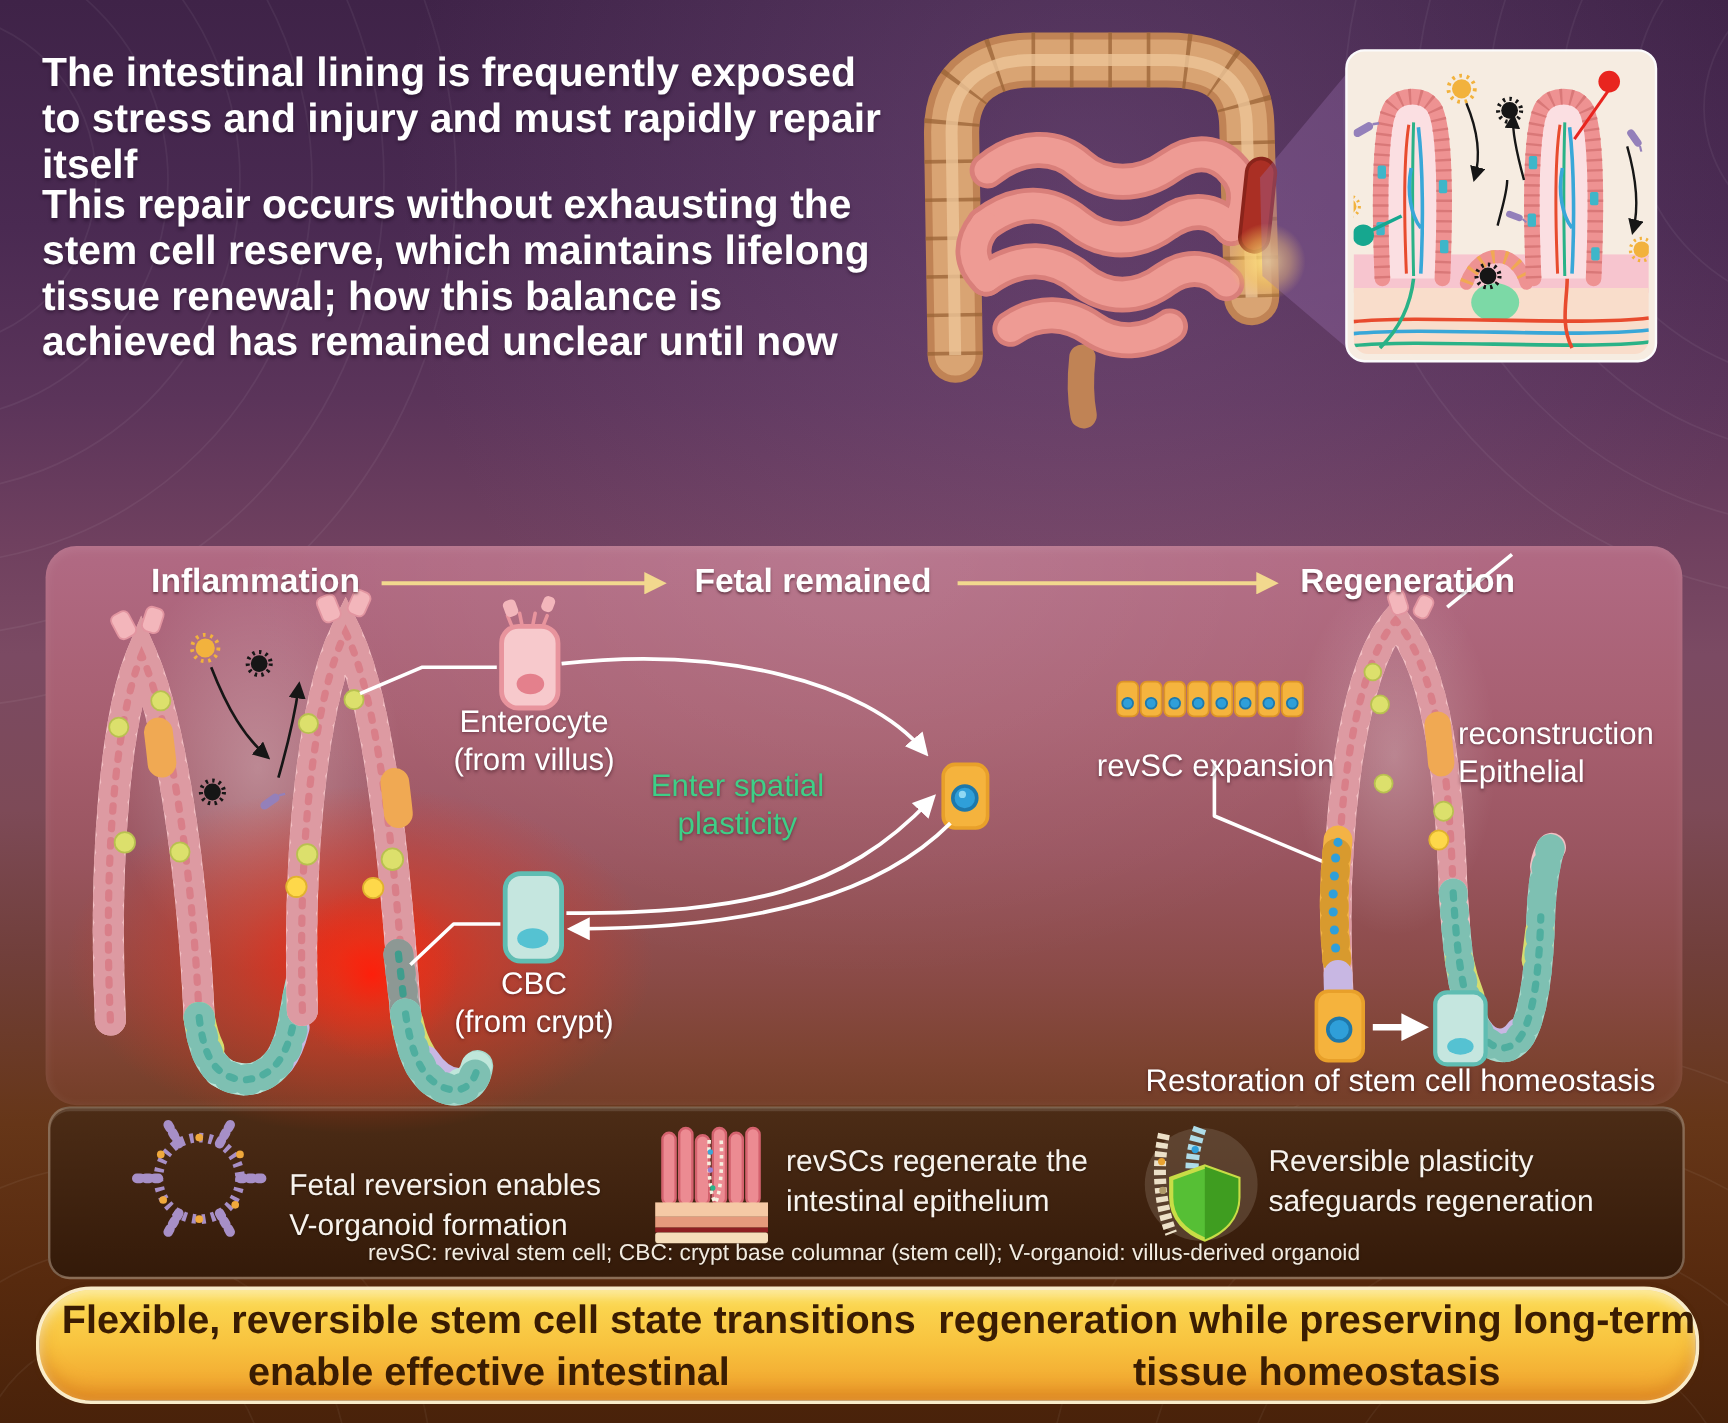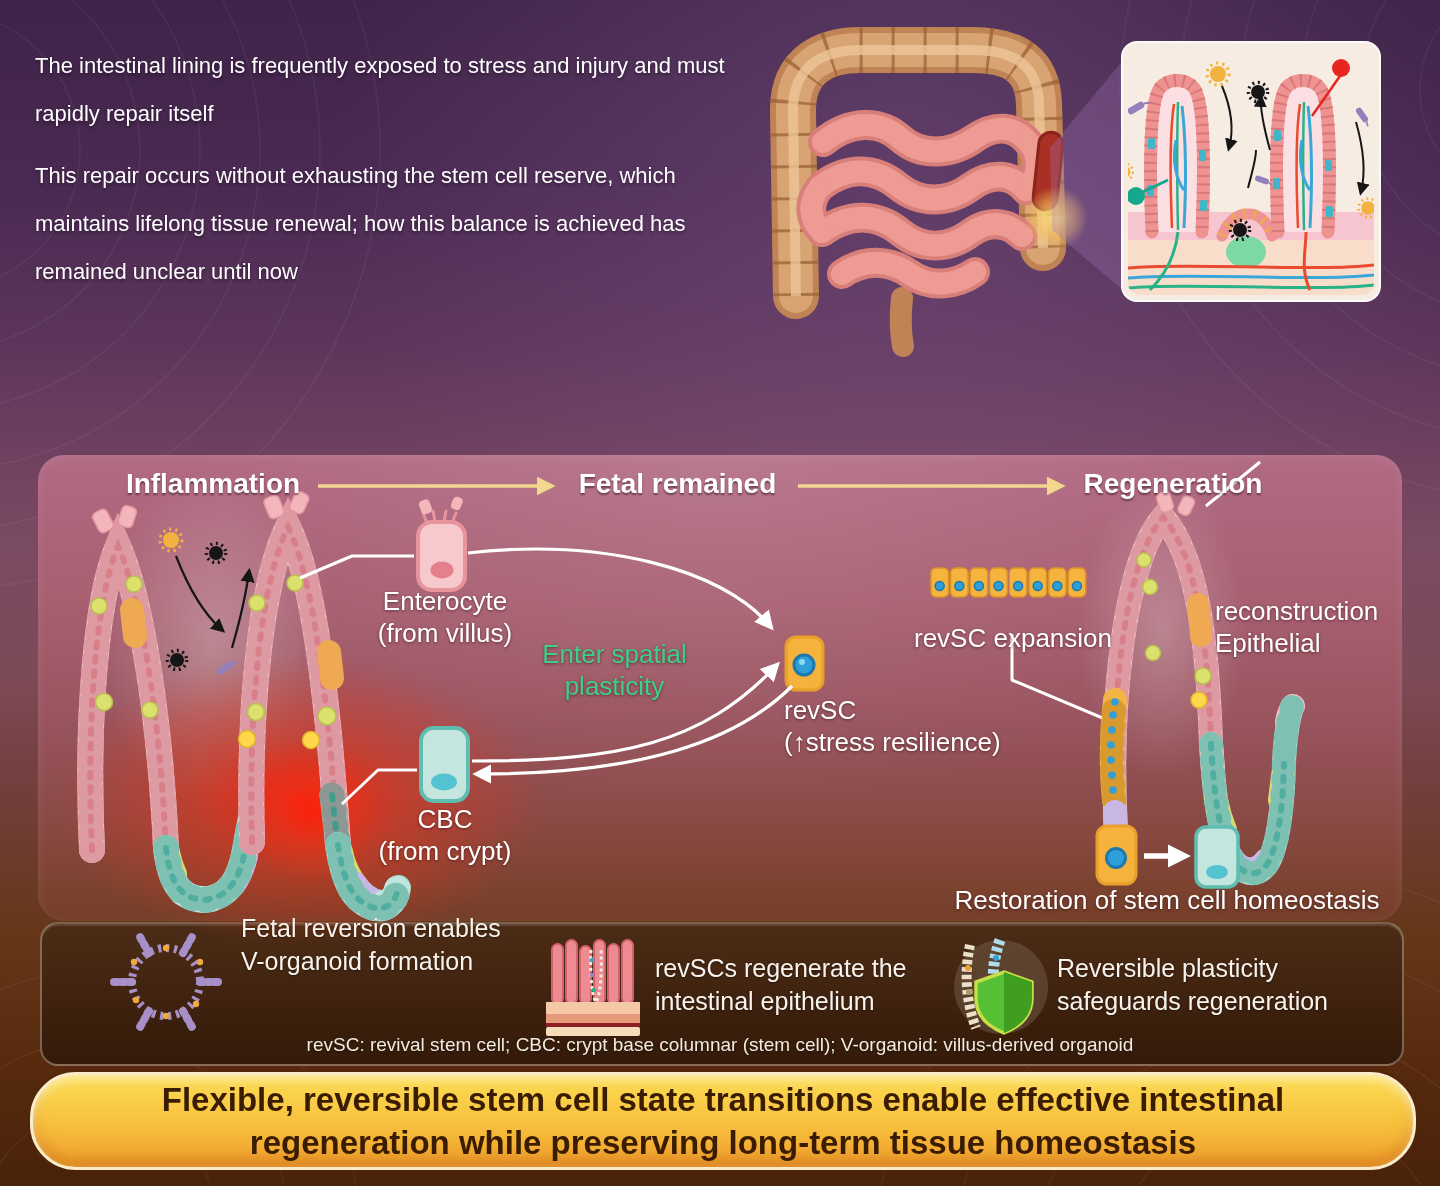--- a/index.html
+++ b/index.html
@@ -10,22 +10,22 @@
   }
   .poster::before{content:"";position:absolute;inset:0;
     background:radial-gradient(circle at 63% 13%, rgba(150,108,160,.30), transparent 42%);
     pointer-events:none;}
   .abs{position:absolute;}
   svg{display:block;}
   #bg-decor{position:absolute;inset:0;z-index:0;}
   #artwork{position:absolute;inset:0;z-index:2;pointer-events:none;}
   .txt-layer{position:absolute;inset:0;z-index:3;pointer-events:none;}
 
-  .para{left:35px;width:702px;font-size:22px;font-weight:400;color:#ffffff;
-    line-height:48px;text-shadow:0 2px 3px rgba(20,5,25,.45);}
+  .para{left:35px;width:702px;font-size:34px;font-weight:700;color:#ffffff;
+    line-height:38px;text-shadow:0 2px 3px rgba(20,5,25,.45);}
   .para1{top:42px;} .para2{top:152px;}
 
   .mid-banner{left:38px;top:358px;width:1364px;height:86px;z-index:1;
     background:linear-gradient(180deg,#523457,#422948);
     border-radius:43px;display:flex;align-items:center;justify-content:center;
     box-shadow:inset 0 2px 6px rgba(255,255,255,.08), 0 3px 8px rgba(20,5,20,.3);}
   .mid-banner .inner{width:1250px;text-align:center;font-size:29px;font-weight:700;
     color:#f7d69b;line-height:37px;text-shadow:0 2px 2px rgba(30,10,25,.5);}
 
   .main-panel{left:38px;top:455px;width:1364px;height:466px;z-index:1;border-radius:26px;
@@ -46,31 +46,31 @@
   .lbl-revsc{left:784px;top:694px;width:280px;text-align:left;}
   .lbl-expansion{left:858px;top:622px;width:310px;}
   .lbl-epithelial{left:1215px;top:595px;width:220px;text-align:left;}
   .lbl-restoration{left:902px;top:884px;width:530px;}
 
   .key-panel{left:40px;top:922px;width:1360px;height:140px;z-index:1;border-radius:18px;
     background:linear-gradient(180deg,#4c2c16,#341a09);
     border:2px solid rgba(238,216,192,.38);
     box-shadow:inset 0 2px 0 rgba(255,255,255,.12);}
   .key-text{font-size:25px;color:#f8f3ed;line-height:33px;text-shadow:0 1px 2px rgba(0,0,0,.4);}
-  .key-text1{left:241px;top:912px;width:280px;}
+  .key-text1{left:241px;top:972px;width:280px;}
   .key-text2{left:655px;top:952px;width:285px;}
   .key-text3{left:1057px;top:952px;width:310px;}
   .abbrev{left:40px;top:1034px;width:1360px;text-align:center;font-size:19px;
     color:#f2ebe0;text-shadow:0 1px 2px rgba(0,0,0,.4);}
 
   .conclusion{left:30px;top:1072px;width:1380px;height:92px;z-index:1;border-radius:46px;
     background:linear-gradient(180deg,#fcdc55 0%,#f8c23e 50%,#ef9f2c 100%);
     border:3px solid #f9ecca;
     box-shadow:0 0 0 4px rgba(80,38,8,.35), inset 0 5px 10px rgba(255,255,235,.55), inset 0 -8px 14px rgba(190,95,15,.4);
-    display:flex;flex-direction:column;align-items:center;justify-content:center;}
+    display:flex;flex-direction:row;align-items:center;justify-content:center;}
   .conclusion .line{font-size:33px;font-weight:700;color:#3a1c02;line-height:43px;text-align:center;}
 </style>
 </head>
 <body>
 
 <div class="poster">
 
   <svg id="bg-decor" width="1440" height="1186" viewBox="0 0 1440 1186">
     <g stroke="#ffffff" stroke-width="1.4" fill="none" opacity="0.05">
       <circle cx="-60" cy="150" r="140"></circle>
@@ -490,24 +490,20 @@
       <div>(from villus)</div>
     </div>
     <div class="abs lbl lbl-plasticity">
       <div>Enter spatial</div>
       <div>plasticity</div>
     </div>
     <div class="abs lbl lbl-cbc">
       <div>CBC</div>
       <div>(from crypt)</div>
     </div>
-    <div class="abs lbl lbl-revsc">
-      <div>revSC</div>
-      <div>(↑stress resilience)</div>
-    </div>
     <div class="abs lbl lbl-expansion">revSC expansion</div>
     <div class="abs lbl lbl-epithelial">
       <div>reconstruction</div>
       <div>Epithelial</div>
     </div>
     <div class="abs lbl lbl-restoration">Restoration of stem cell homeostasis</div>
 
     <div class="abs key-text key-text1">Fetal reversion enables V-organoid formation</div>
     <div class="abs key-text key-text2">revSCs regenerate the intestinal epithelium</div>
     <div class="abs key-text key-text3">Reversible plasticity safeguards regeneration</div>

